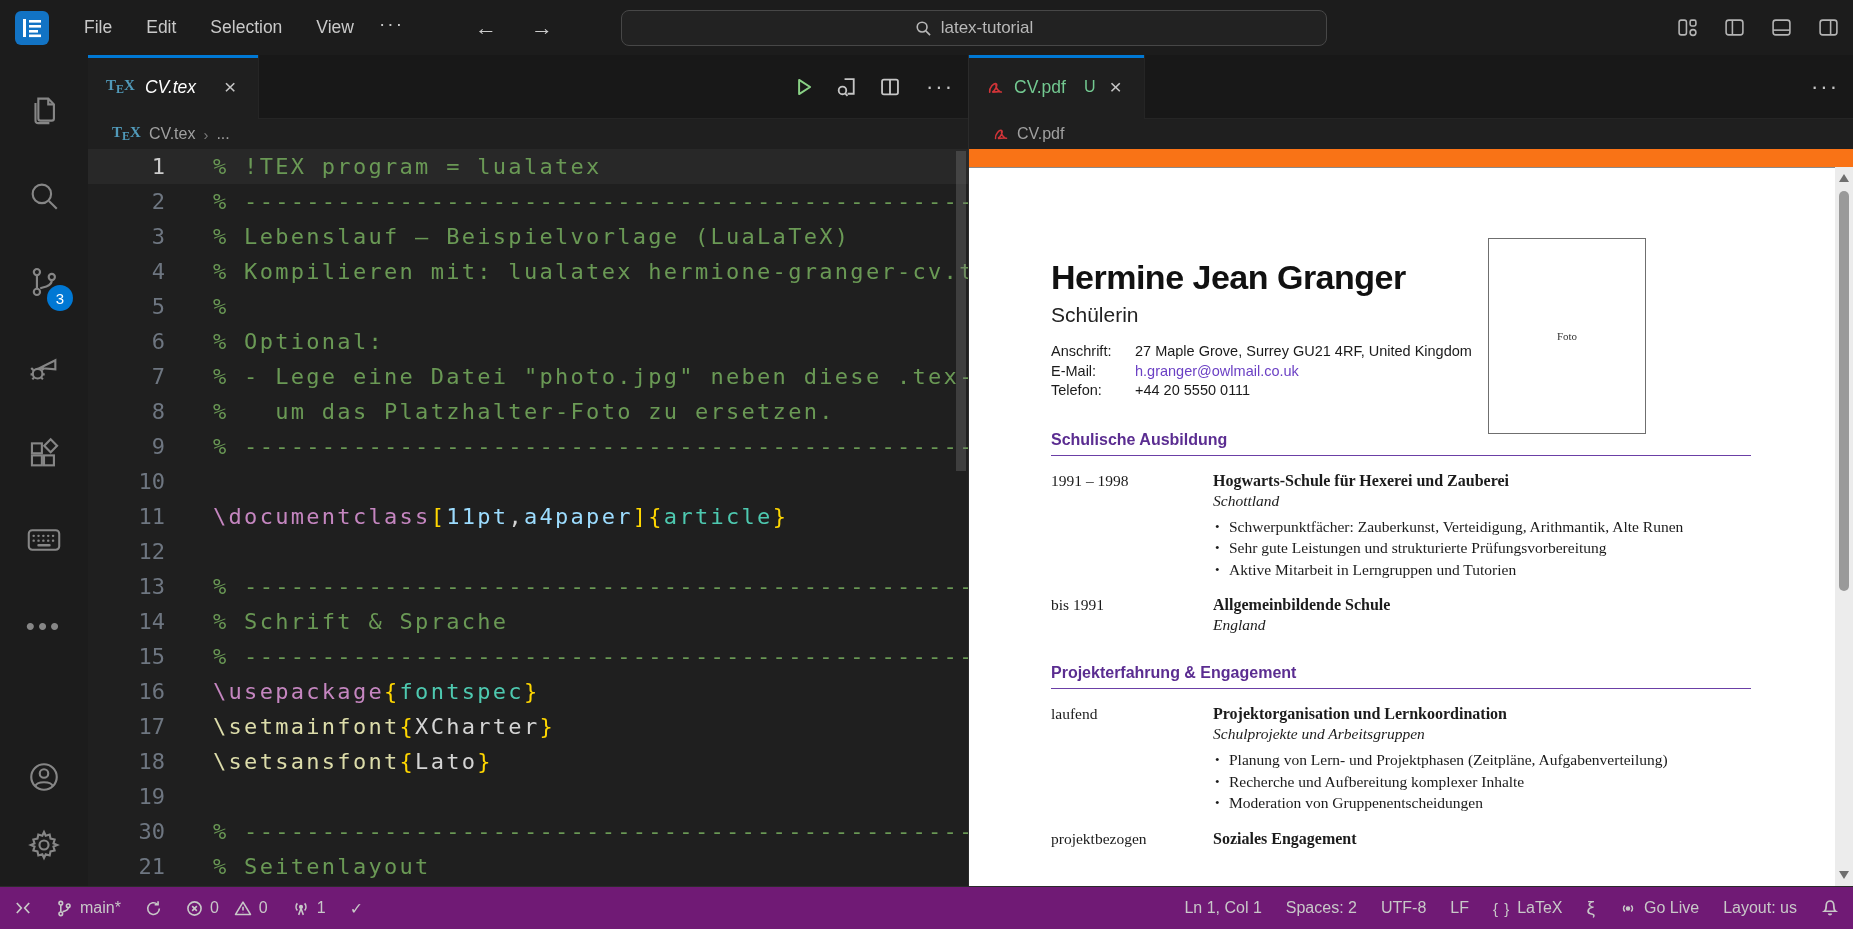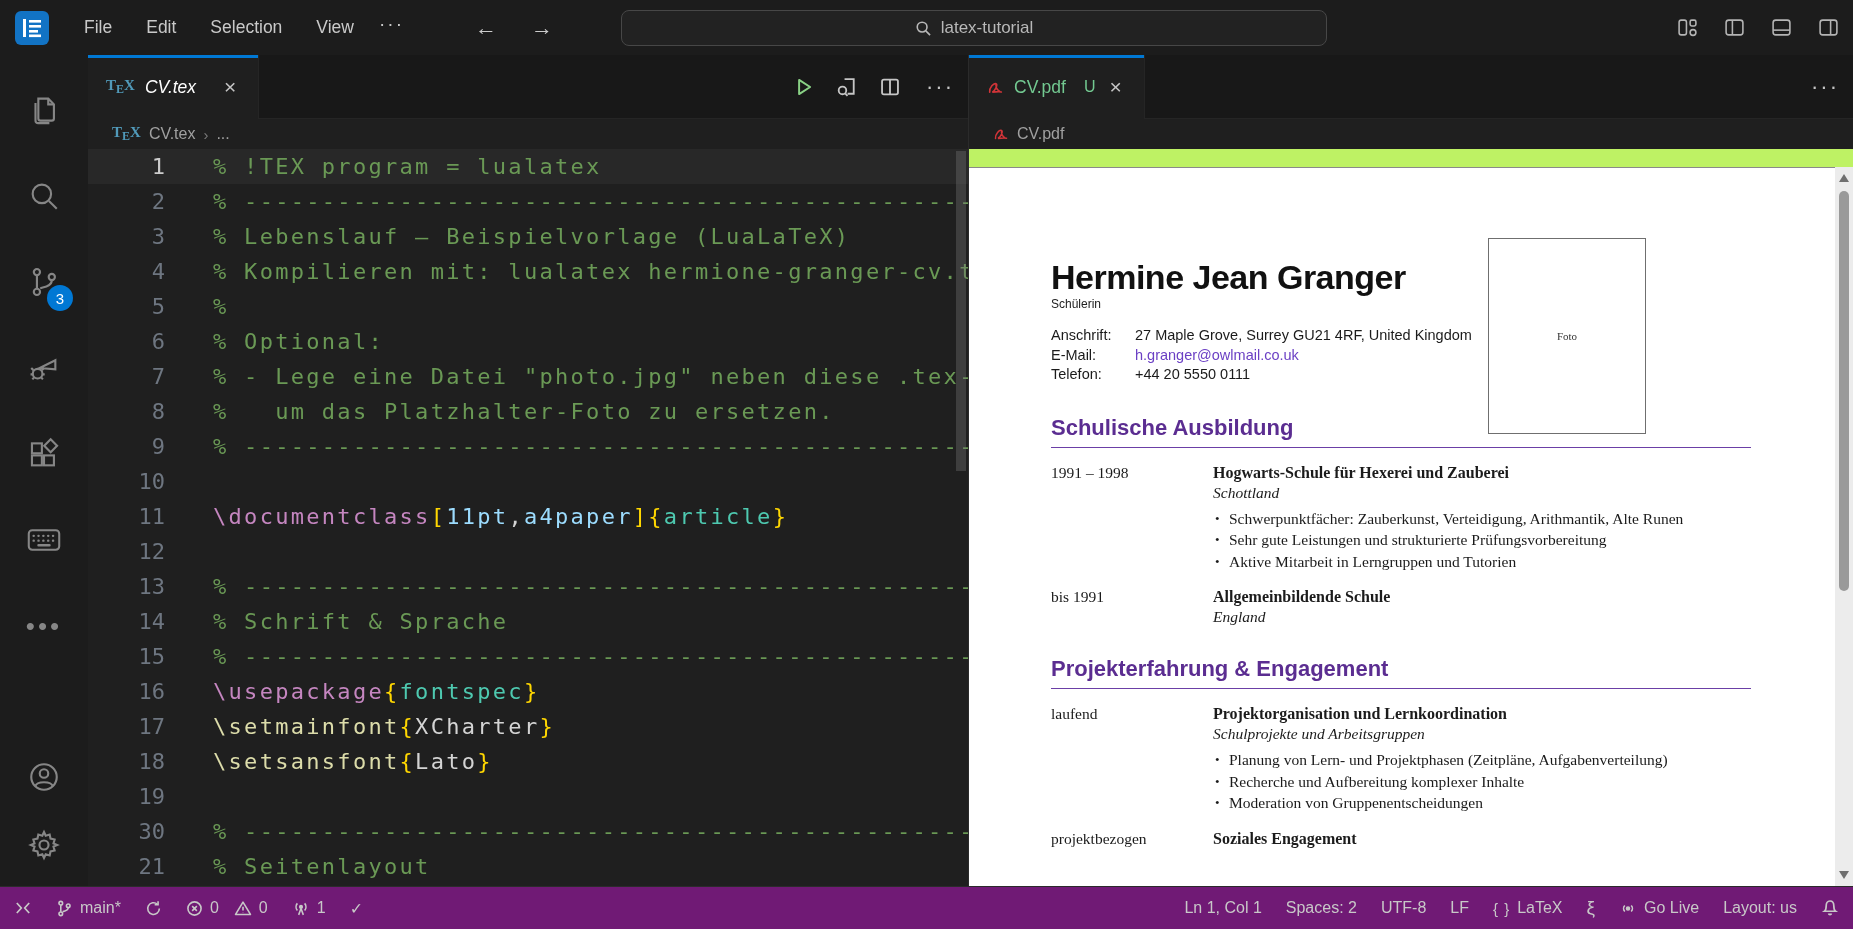--- a/index.html
+++ b/index.html
@@ -53,40 +53,40 @@
   .code-row { display:flex; height:35px; line-height:35px; white-space:pre; }
   .code-row.current { background:rgba(255,255,255,0.045); }
   .ln { width:125px; padding-right:48px; text-align:right; color:#6e7681; flex:none; letter-spacing:0; }
   .code-row.current .ln { color:#cccccc; }
   .lc { flex:1; overflow:hidden; }
   .tok-comment { color:#6a9955; } .tok-cmd { color:#c586c0; } .tok-fn { color:#dcdcaa; }
   .tok-br { color:#ffd700; } .tok-param { color:#9cdcfe; } .tok-arg { color:#4ec9b0; } .tok-plain { color:#d4d4d4; }
   #code-scrollthumb { position:absolute; right:2px; top:96px; width:10px; height:320px; background:rgba(121,121,121,0.35); }
 
   
-  #pdf-viewport { position:absolute; left:0; top:94px; width:884px; height:737px; background:#bef264; }
+  #pdf-viewport { position:absolute; left:0; top:94px; width:884px; height:737px; background:#f97316; }
   #pdf-page { position:absolute; left:0; top:18px; width:866px; height:719px; background:#ffffff; border-top:1px solid #8a8a8a;
     overflow:hidden; color:#1b1b1b; font-family:"Liberation Serif", serif; }
   #pdf-scrollbar { position:absolute; right:0; top:18px; width:18px; height:719px; background:#ececec; }
   .sb-arrow { position:absolute; left:4px; width:0; height:0; border-left:5px solid transparent; border-right:5px solid transparent; }
   #sb-up { top:7px; border-bottom:8px solid #6f6f6f; }
   #sb-down { bottom:7px; border-top:8px solid #6f6f6f; }
   #sb-thumb { position:absolute; left:4px; top:24px; width:10px; height:400px; background:#9a9a9a; border-radius:5px; }
 
   #pdf-content { position:absolute; left:82px; top:0; width:700px; }
   #pdf-name { margin-top:90px; font-family:"Liberation Sans", sans-serif; font-weight:bold; font-size:34px; letter-spacing:-0.5px; color:#111; }
-  #pdf-role { font-family:"Liberation Sans", sans-serif; font-size:12px; color:#222; }
+  #pdf-role { margin-top:6px; font-family:"Liberation Sans", sans-serif; font-size:21px; color:#222; }
   #pdf-contacts { margin-top:15px; font-family:"Liberation Sans", sans-serif; font-size:14.5px; }
   .contact-row { display:flex; line-height:19.5px; }
   .contact-label { width:84px; flex:none; }
   .contact-value.link { color:#6b40c4; }
   #pdf-photo { position:absolute; left:519px; top:70px; width:158px; height:196px; border:1.5px solid #6f6f6f;
     display:flex; align-items:center; justify-content:center; font-size:11px; color:#333; }
   .pdf-section { margin-top:30px; }
-  .pdf-heading { font-family:"Liberation Sans", sans-serif; font-weight:bold; font-size:22px; color:#5b2d91; }
+  .pdf-heading { font-family:"Liberation Sans", sans-serif; font-weight:bold; font-size:16px; color:#5b2d91; }
   .pdf-rule { margin-top:6px; height:0; border-top:1.6px solid #6b3fa6; }
   .pdf-entry { display:flex; margin-top:16px; }
   .pdf-date { width:162px; flex:none; font-weight:normal; font-size:15.5px; }
   .pdf-body { flex:1; }
   .pdf-title { font-weight:bold; font-size:16px; }
   .pdf-sub { font-style:italic; font-size:15.5px; margin-top:2px; }
   .pdf-bullets { list-style:none; margin-top:6px; }
   .pdf-bullets li { font-size:15.5px; line-height:21.5px; padding-left:16px; position:relative; }
   .pdf-bullets li::before { content:"•"; position:absolute; left:2px; font-size:13px; }
 

